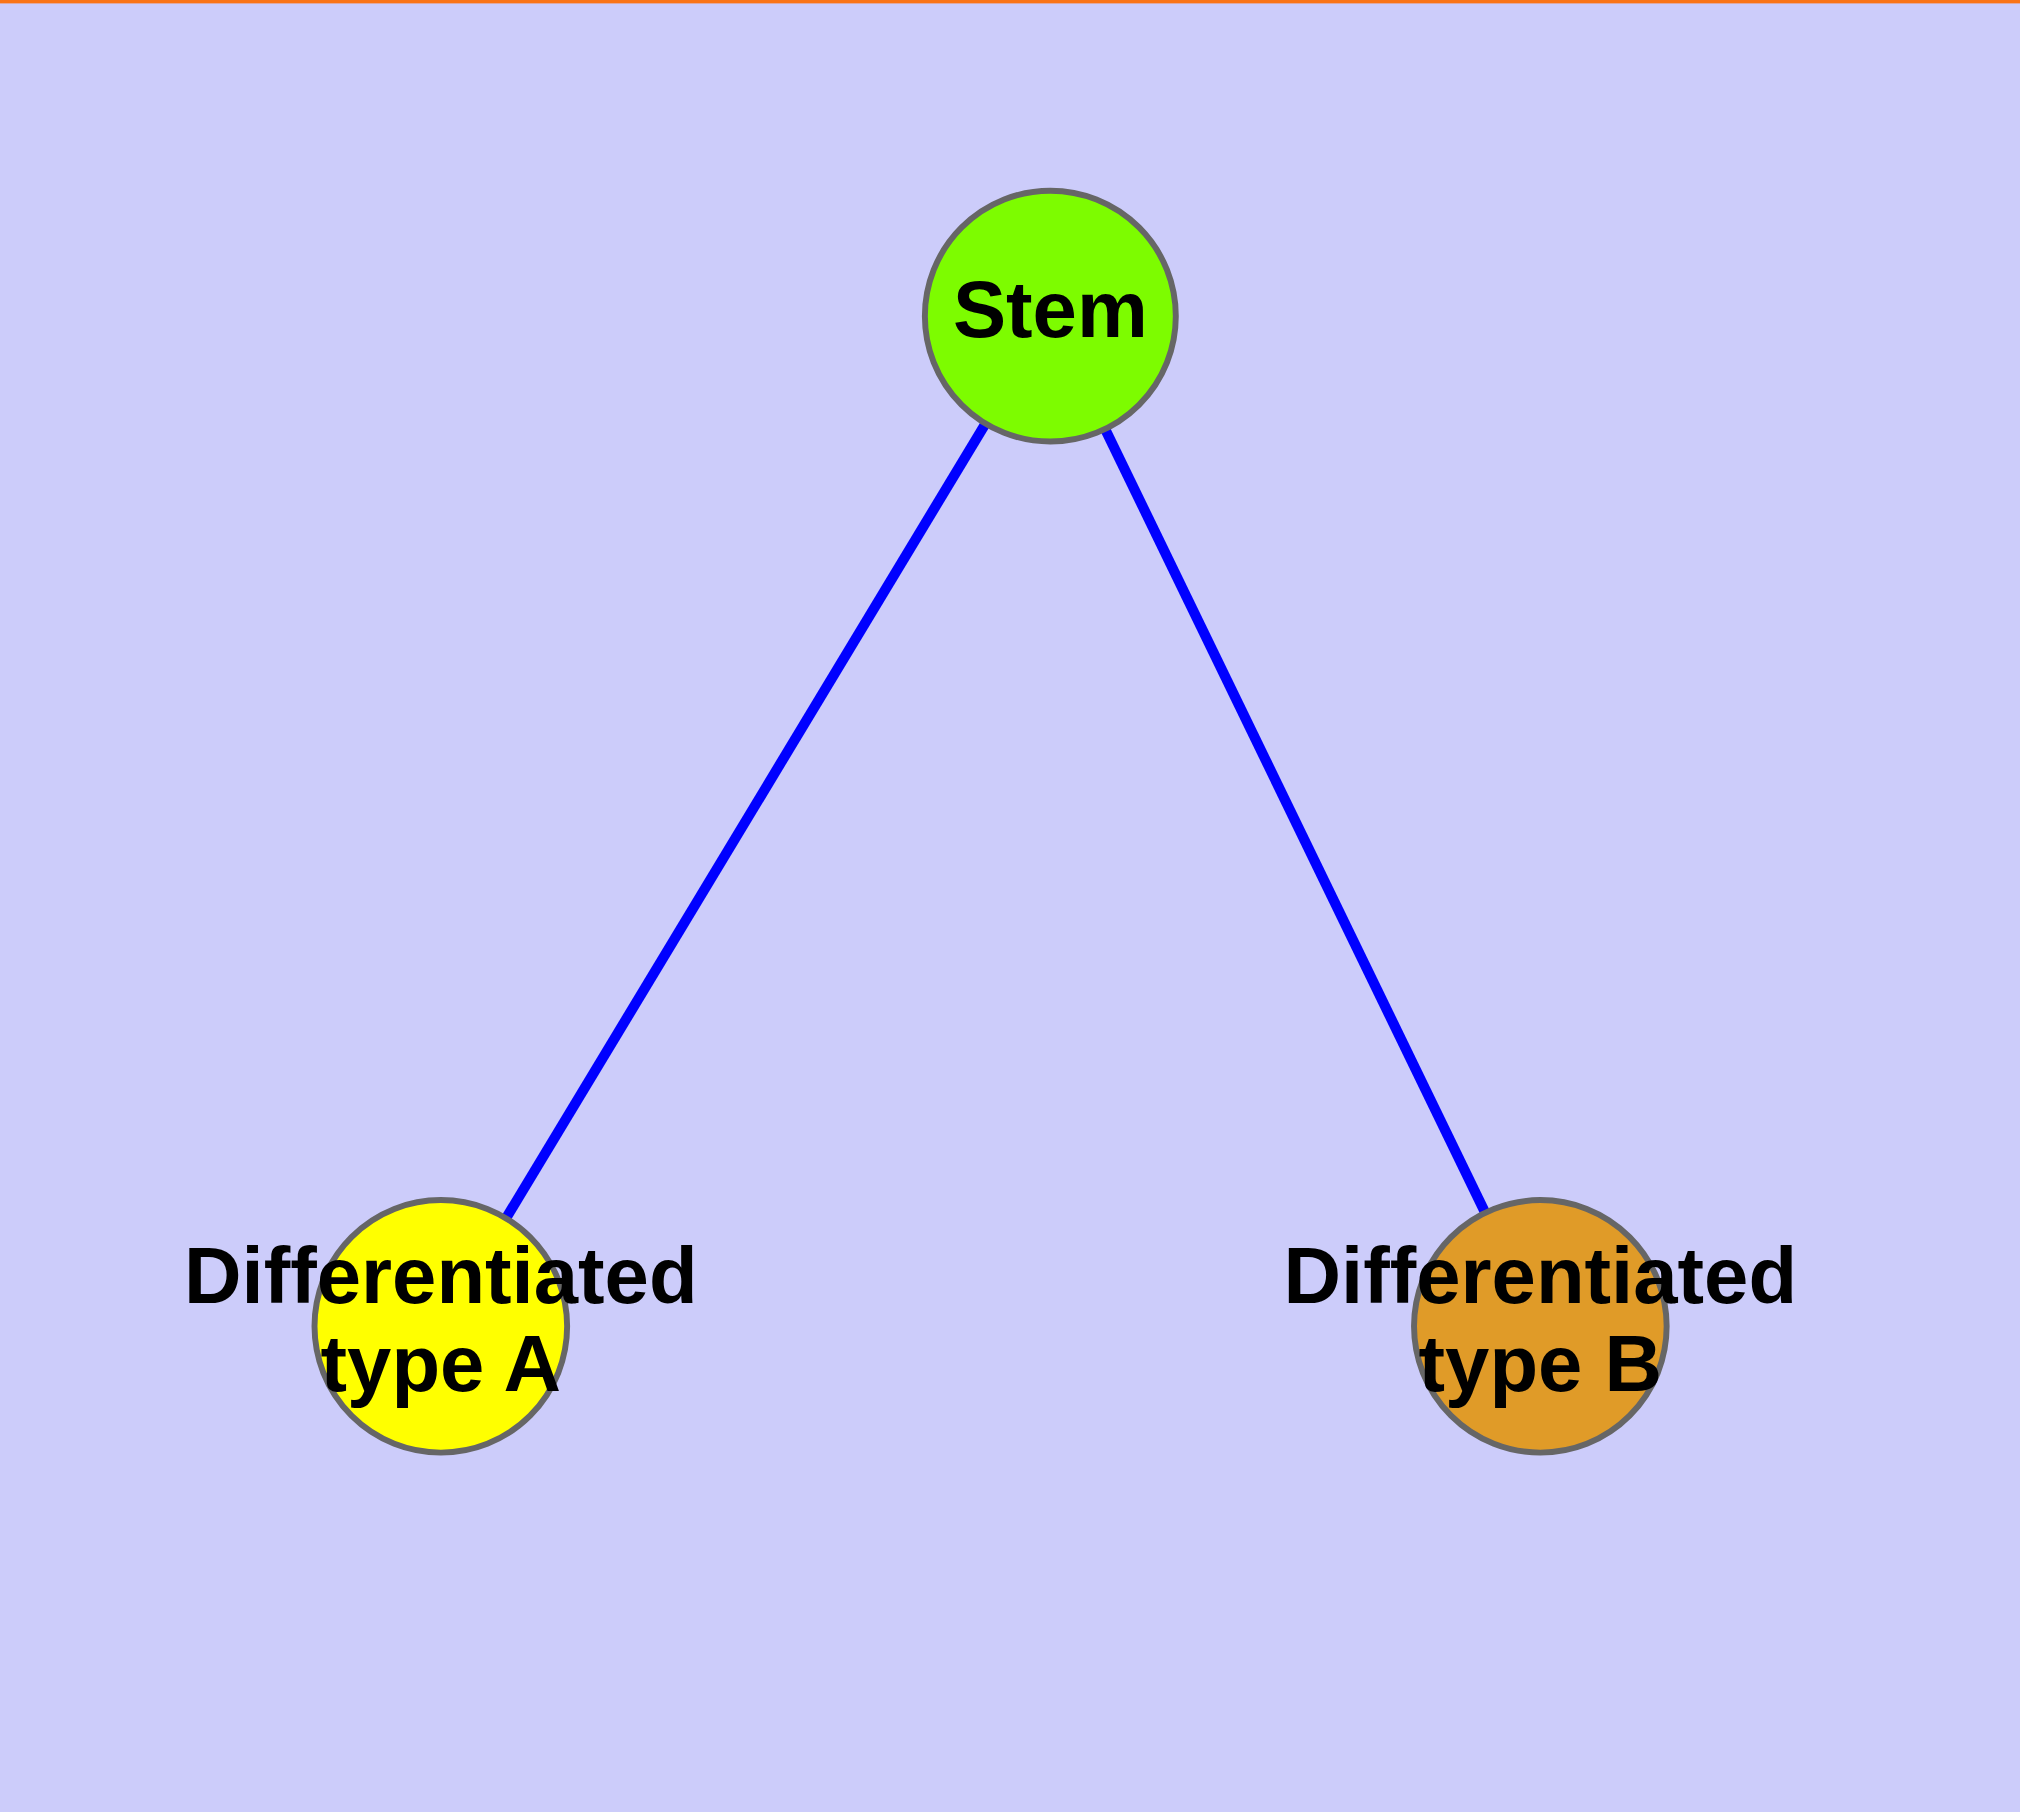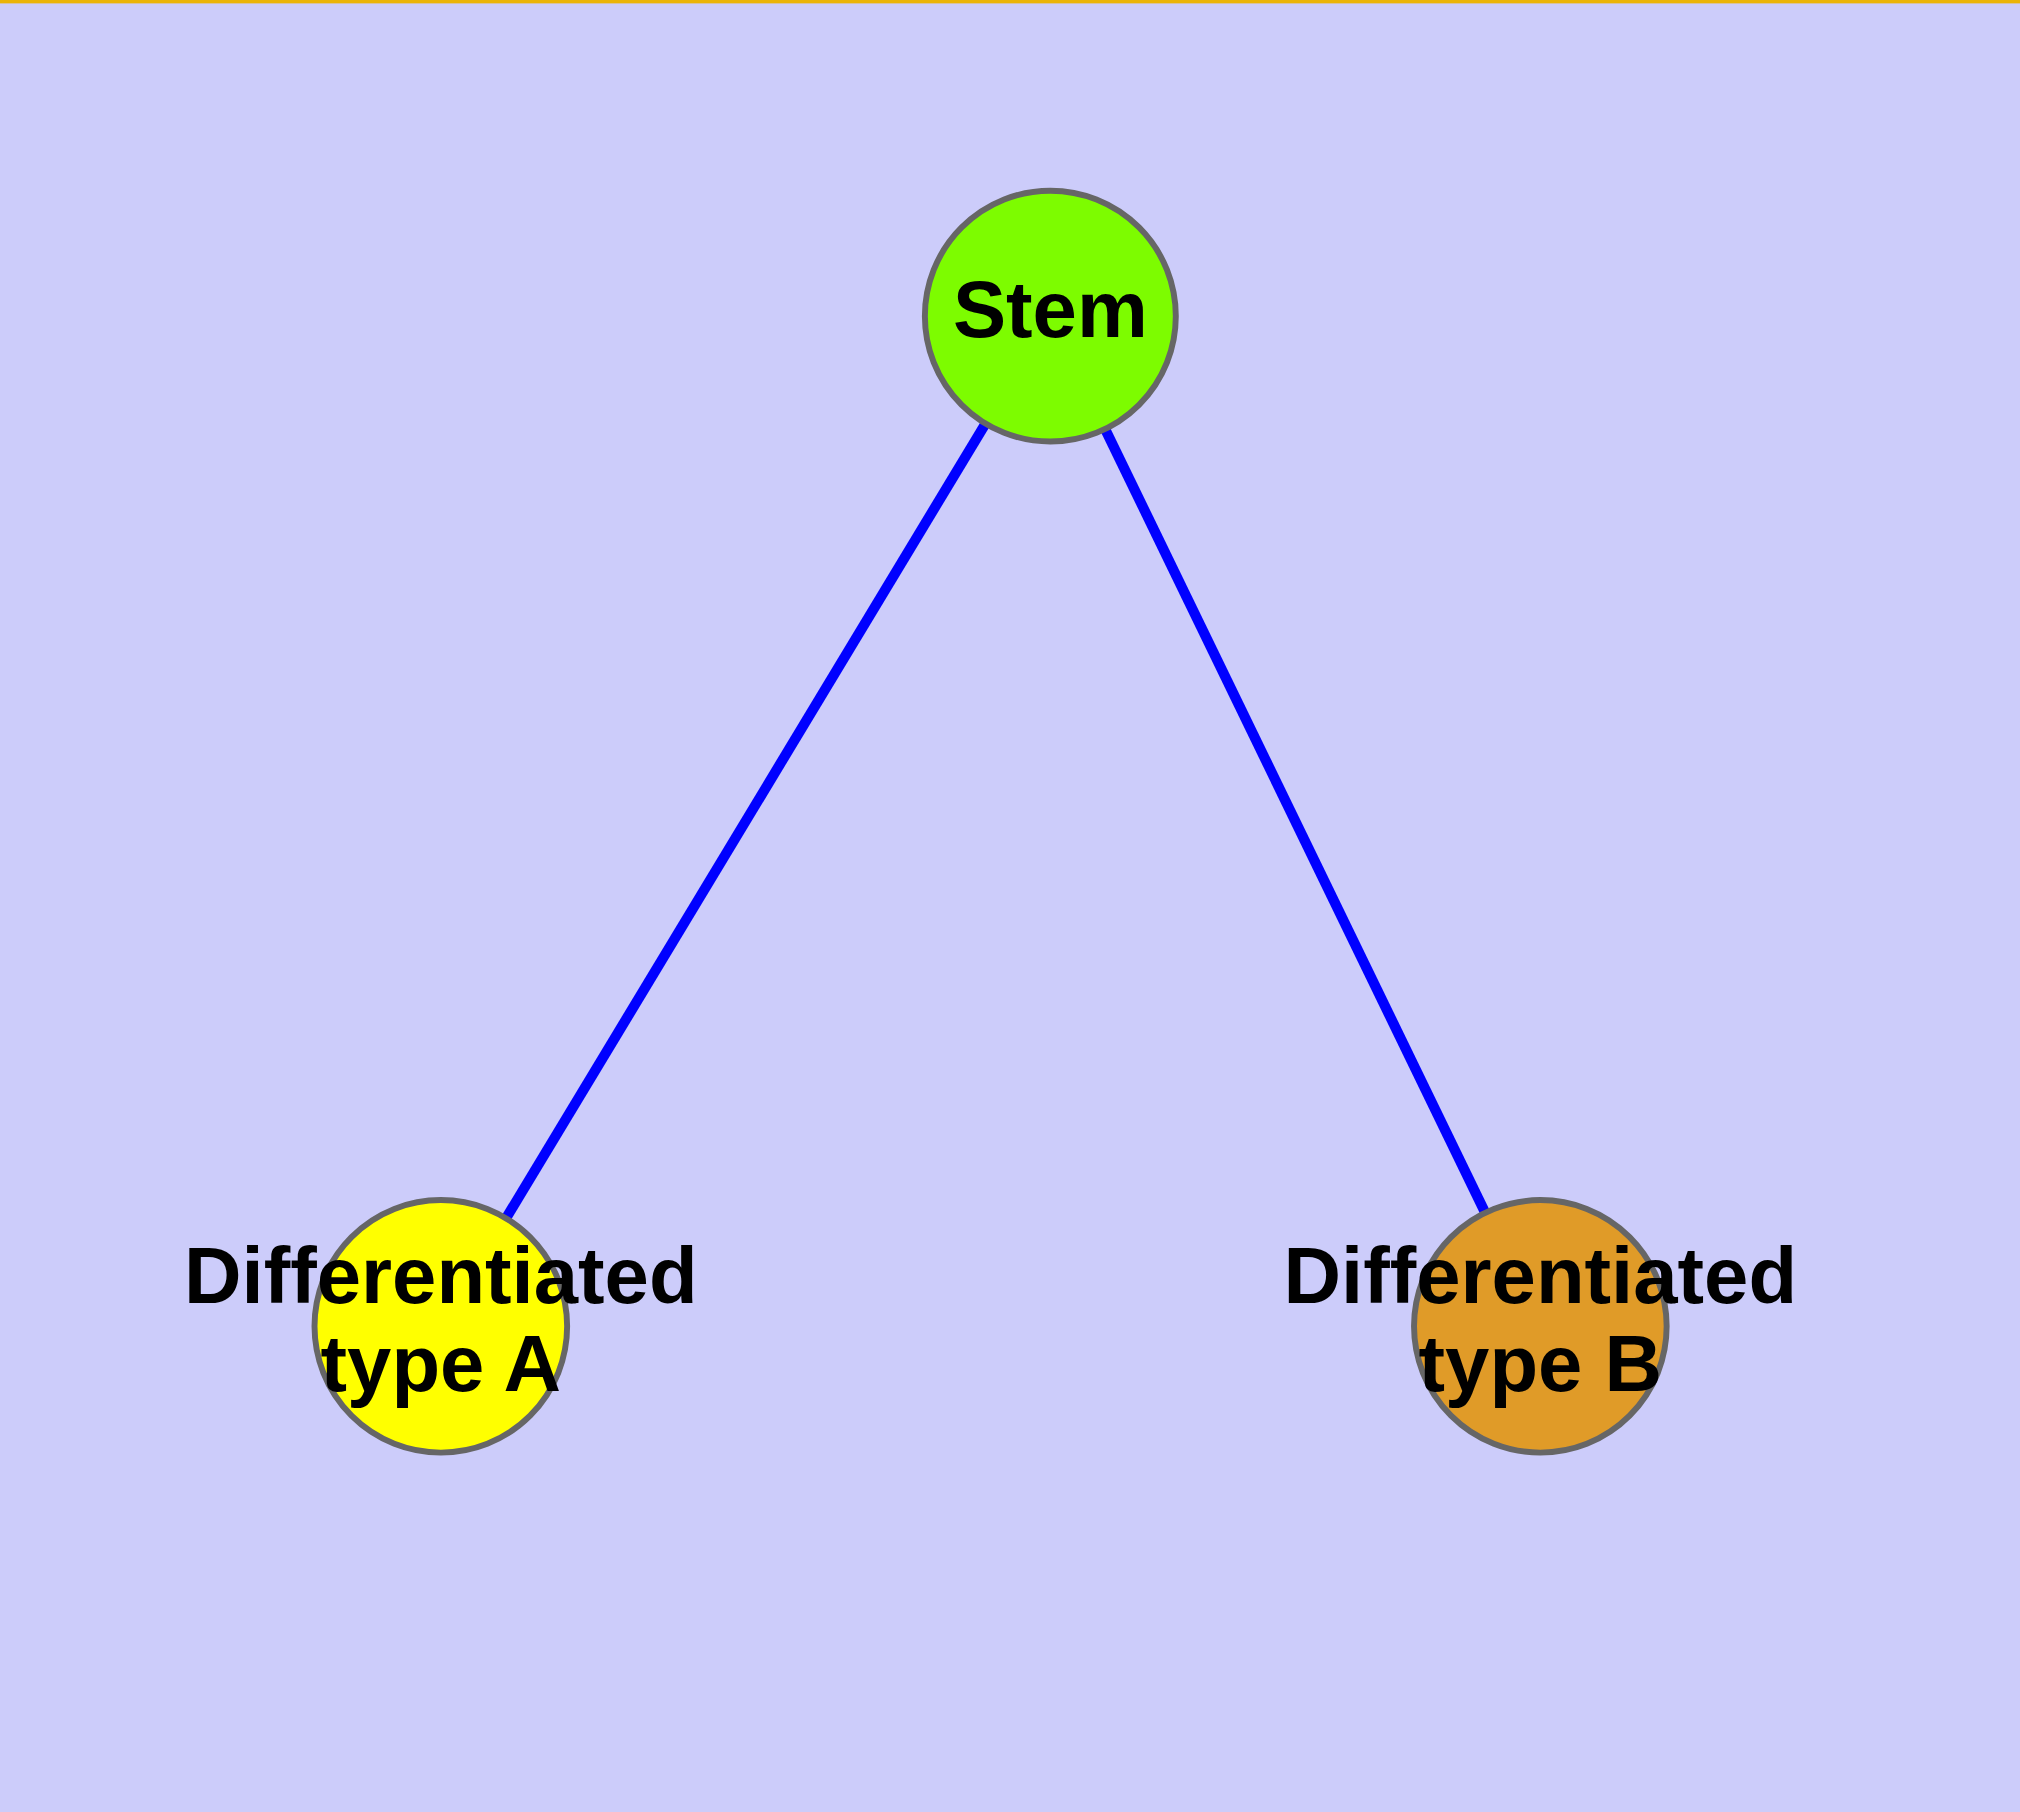--- a/index.html
+++ b/index.html
@@ -5,21 +5,21 @@
 <style>
   html, body {
     margin: 0;
     padding: 0;
     background: #ffffff;
   }
   #canvas-wrap {
     position: relative;
     width: 2021px;
     height: 1812px;
-    background: #eab308;
+    background: #f97316;
     overflow: hidden;
     font-family: "Liberation Sans", "DejaVu Sans", sans-serif;
   }
   #graph-svg {
     position: absolute;
     left: 0;
     top: 0;
     width: 2021px;
     height: 1812px;
     display: block;

